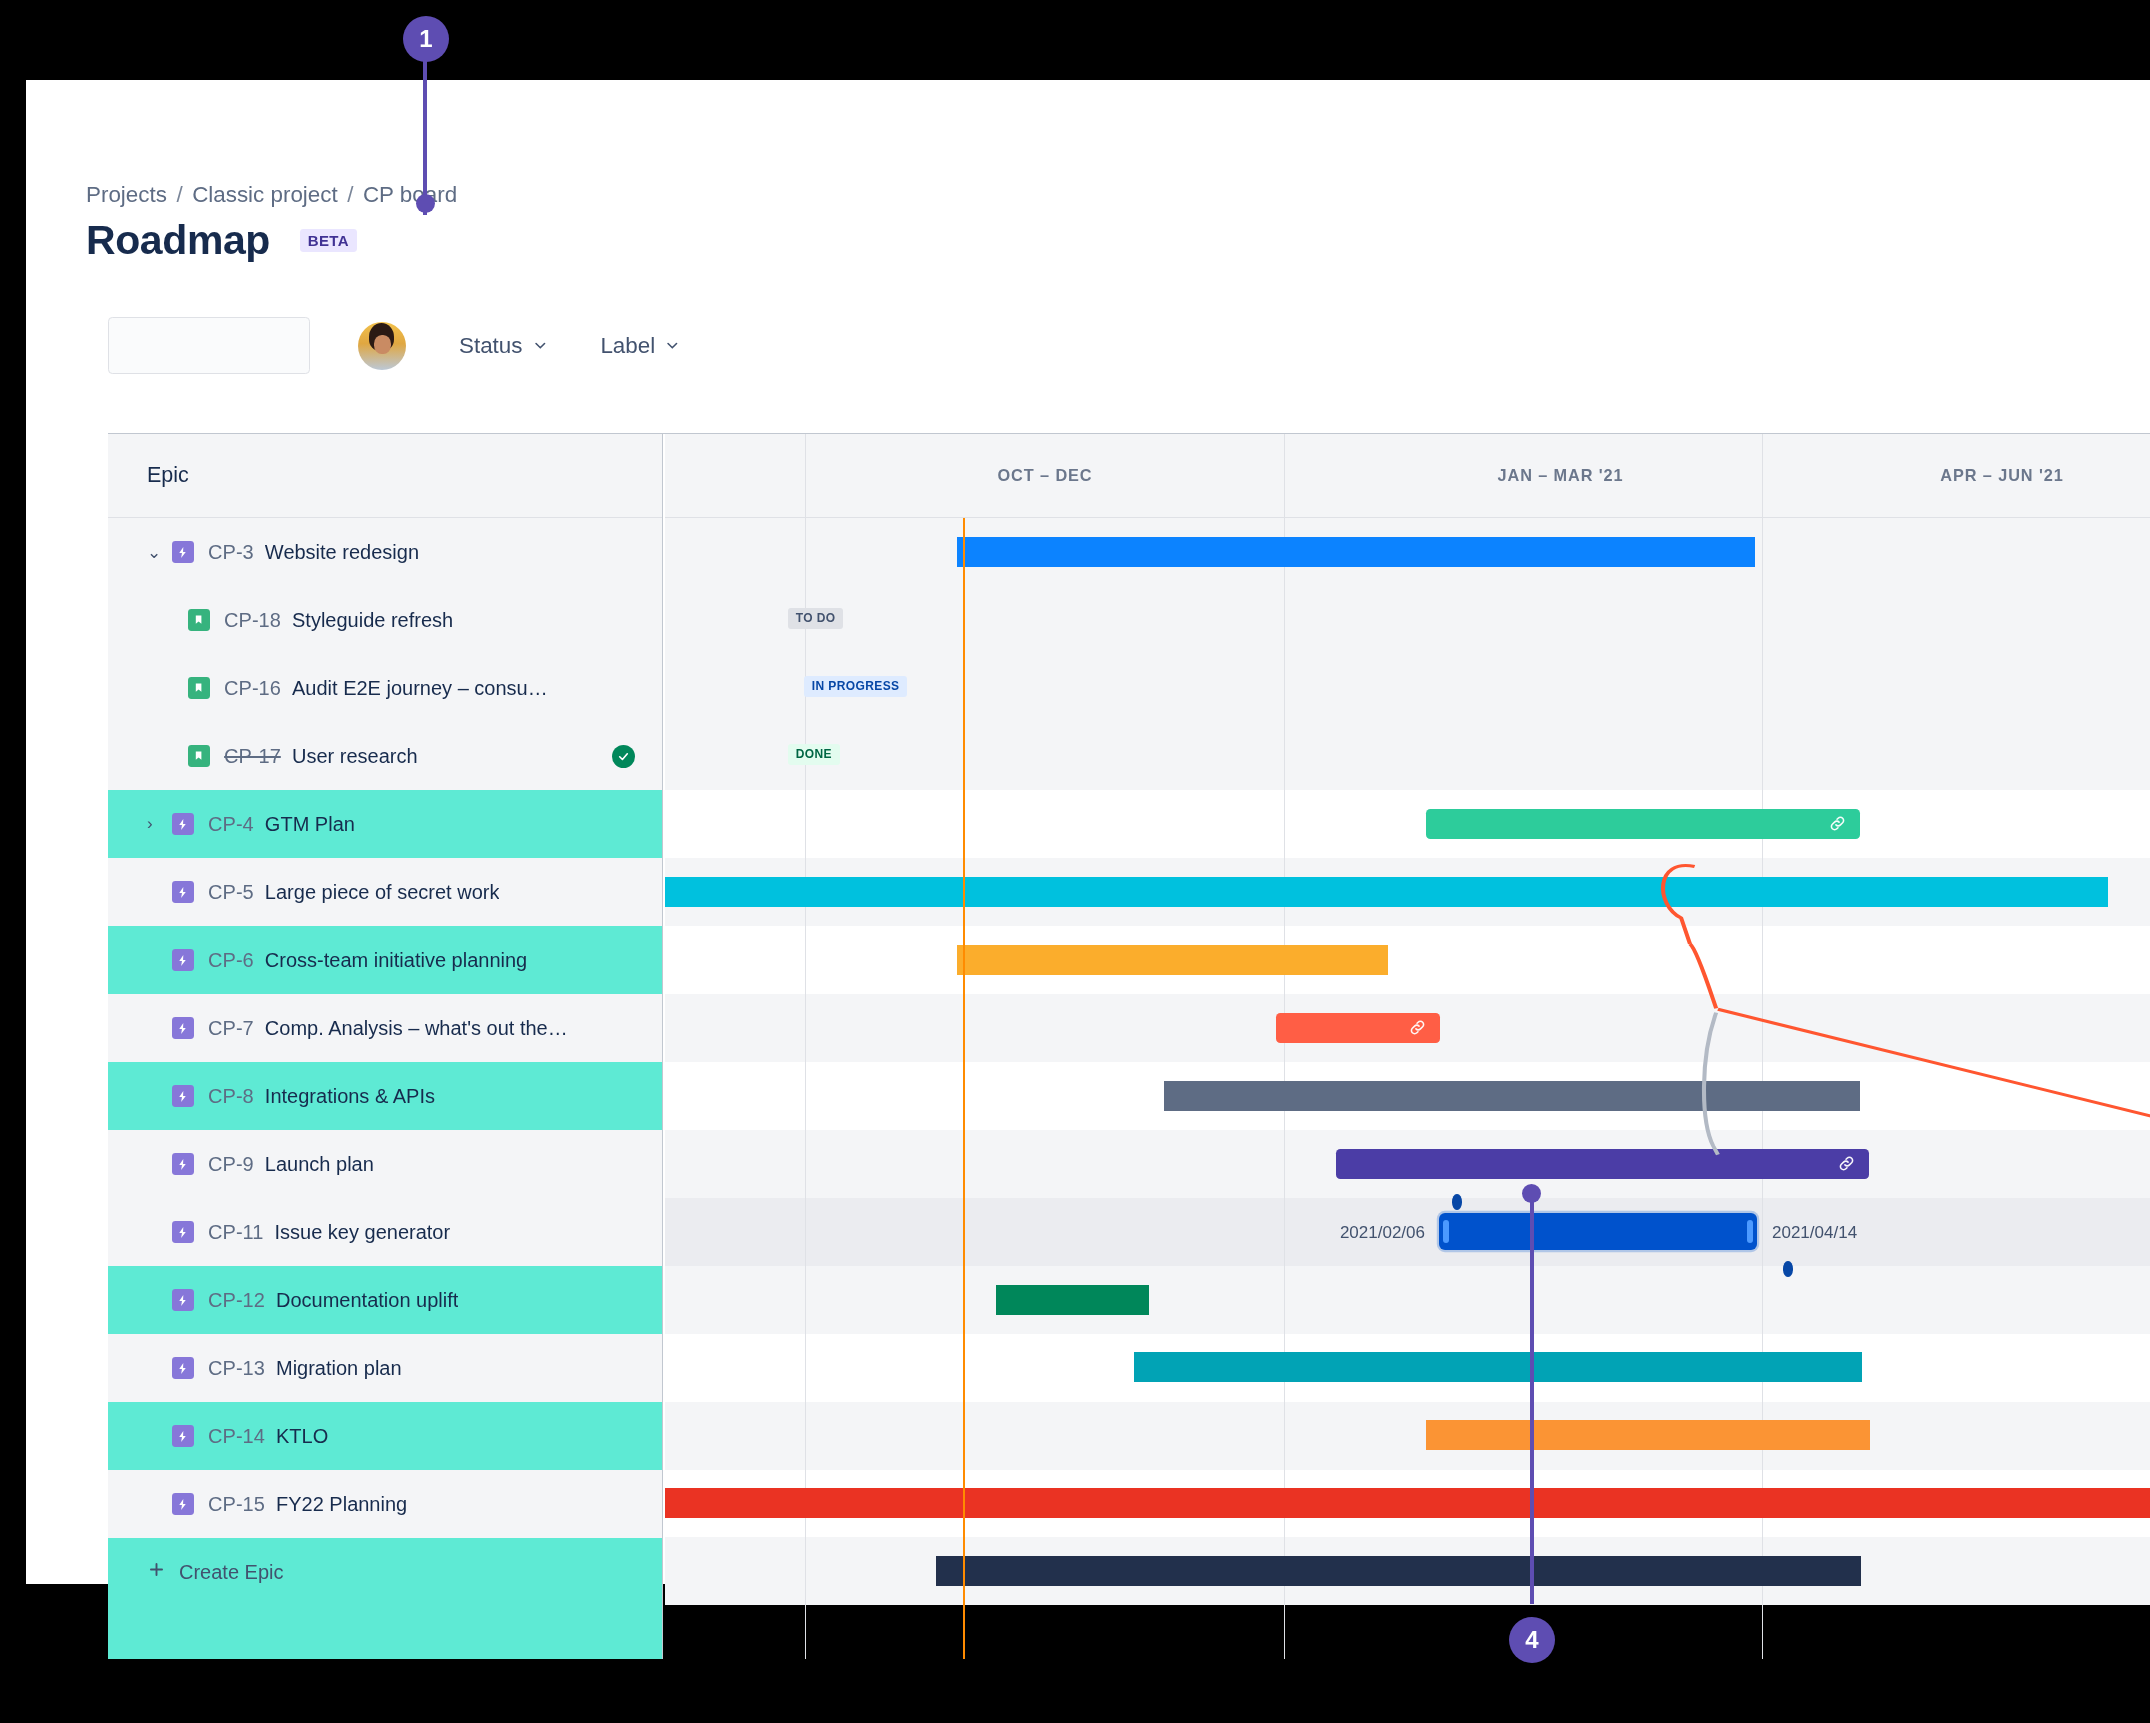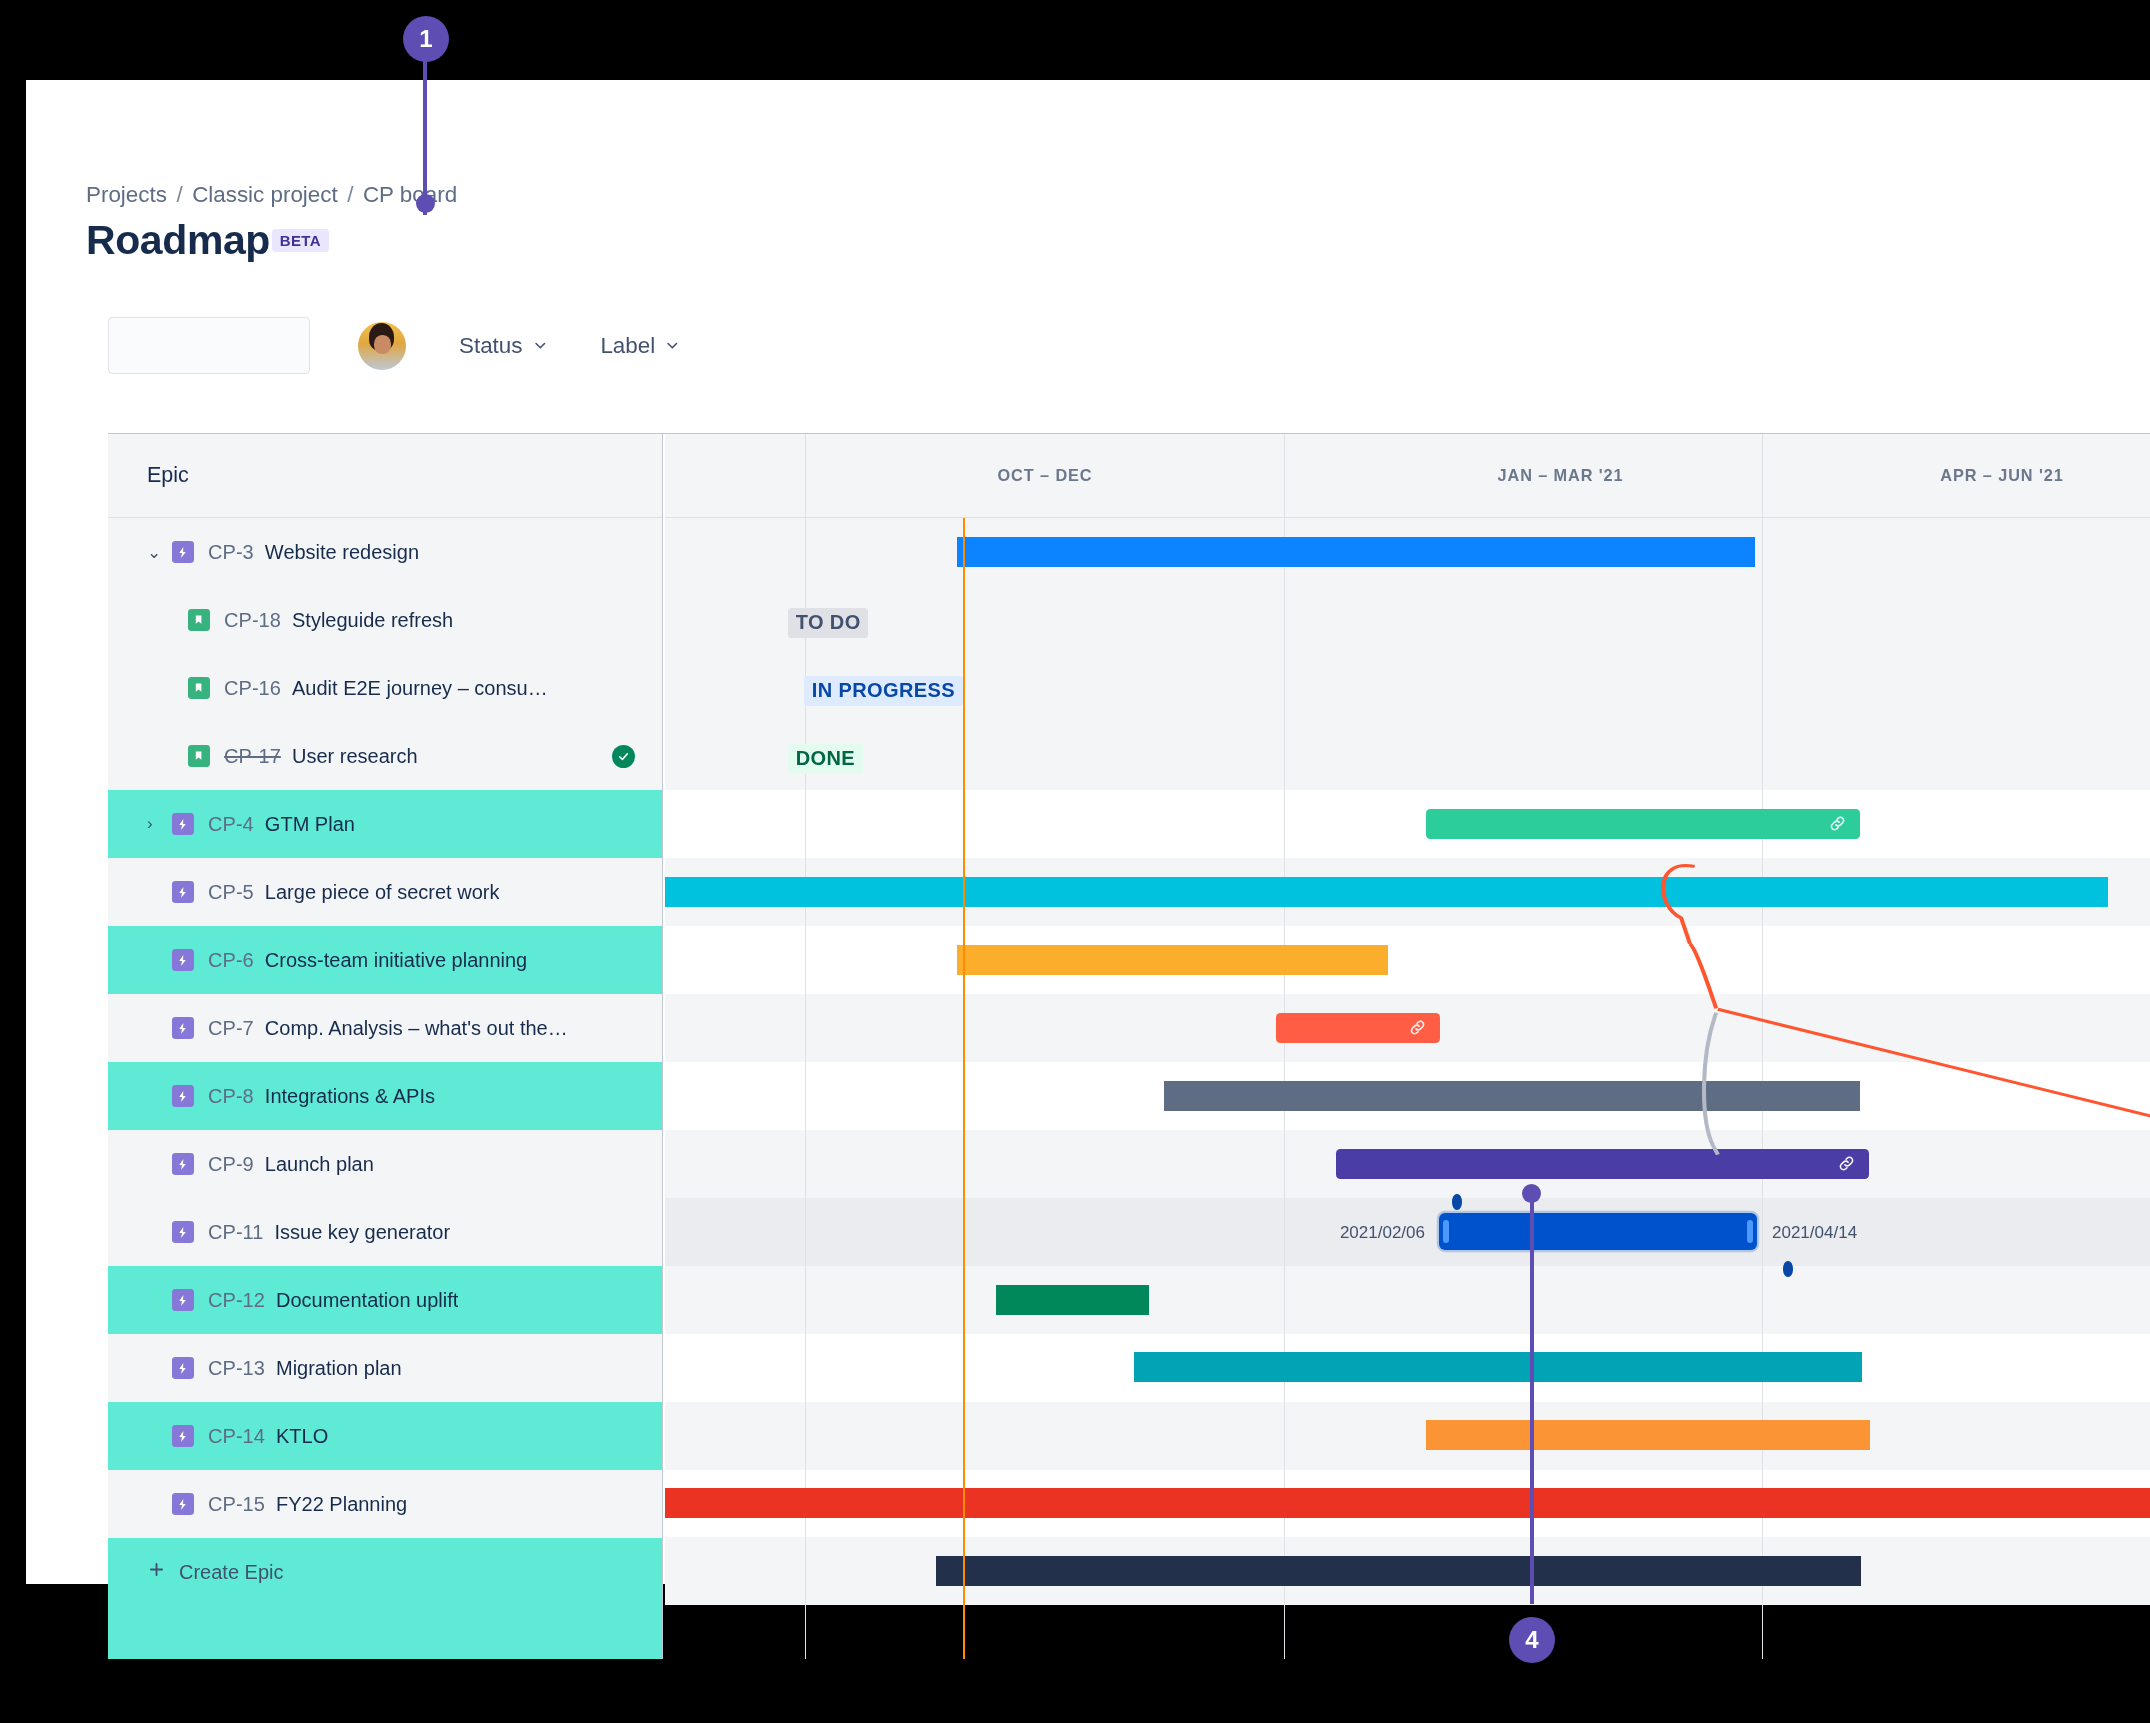--- a/index.html
+++ b/index.html
@@ -12,21 +12,21 @@
   .app {
     position:absolute; left:26px; top:80px; width:2873px; height:1504px;
     background:#fff;
   }
 
   
   .breadcrumb { position:absolute; left:60px; top:102px; font-size:22.4px; color:#5e6c84; white-space:nowrap; }
   .breadcrumb .sep { color:#7a8699; margin:0 9.5px; }
   .bc-link { color:#5e6c84; }
 
-  .title-row { position:absolute; left:60px; top:137px; display:flex; align-items:center; gap:2px; }
+  .title-row { position:absolute; left:60px; top:137px; display:flex; align-items:center; gap:30px; }
   .page-title { font-size:41px; font-weight:bold; color:#172b4d; letter-spacing:-0.4px; }
   .beta-tag {
     background:#eae6ff; color:#403294; font-size:15px; font-weight:bold;
     padding:3.4px 7.7px; border-radius:3.4px; letter-spacing:0.4px;
   }
 
   
   .filterbar { position:absolute; left:82px; top:237px; display:flex; align-items:center; gap:7px; }
   .search-box {
     width:202px; height:57px; border:1.3px solid #dfe1e6; border-radius:4.3px; background:#fafbfc;
@@ -91,21 +91,21 @@
          display:flex; align-items:center; justify-content:flex-end; padding-right:13px; }
   .bar.sq { border-radius:0; }
   .linkico { opacity:.95; }
   .dragbar { position:absolute; height:37px; border-radius:6px; background:#0052cc;
              box-shadow:0 0 0 2.2px rgba(0,82,204,.25); z-index:9; display:flex;
              align-items:center; justify-content:space-between; padding:0 4.3px; }
   .handle { width:6px; height:22.4px; border-radius:3px; background:#4c9aff; }
   .dl { position:absolute; font-size:17px; color:#42526e; white-space:nowrap; z-index:9; }
   .dot { position:absolute; width:9.5px; height:15.5px; background:#0747a6; border-radius:50%; z-index:9; }
 
-  .statuspill { position:absolute; font-size:20px; font-weight:bold; letter-spacing:0.4px;
+  .statuspill { position:absolute; font-size:12px; font-weight:bold; letter-spacing:0.4px;
                 padding:3.4px 7.7px; border-radius:3px; z-index:5; }
   .sp-todo { background:#dfe1e6; color:#42526e; }
   .sp-prog { background:#deebff; color:#0747a6; }
   .sp-done { background:#e3fcef; color:#006644; }
 
   svg.deps { position:absolute; left:0; top:84px; width:100%; height:1140px; z-index:7; pointer-events:none; }
 
   
   .callout { position:absolute; width:46px; height:46px; border-radius:50%;
              background:#5e4db2; color:#fff; font-size:24px; font-weight:bold;

